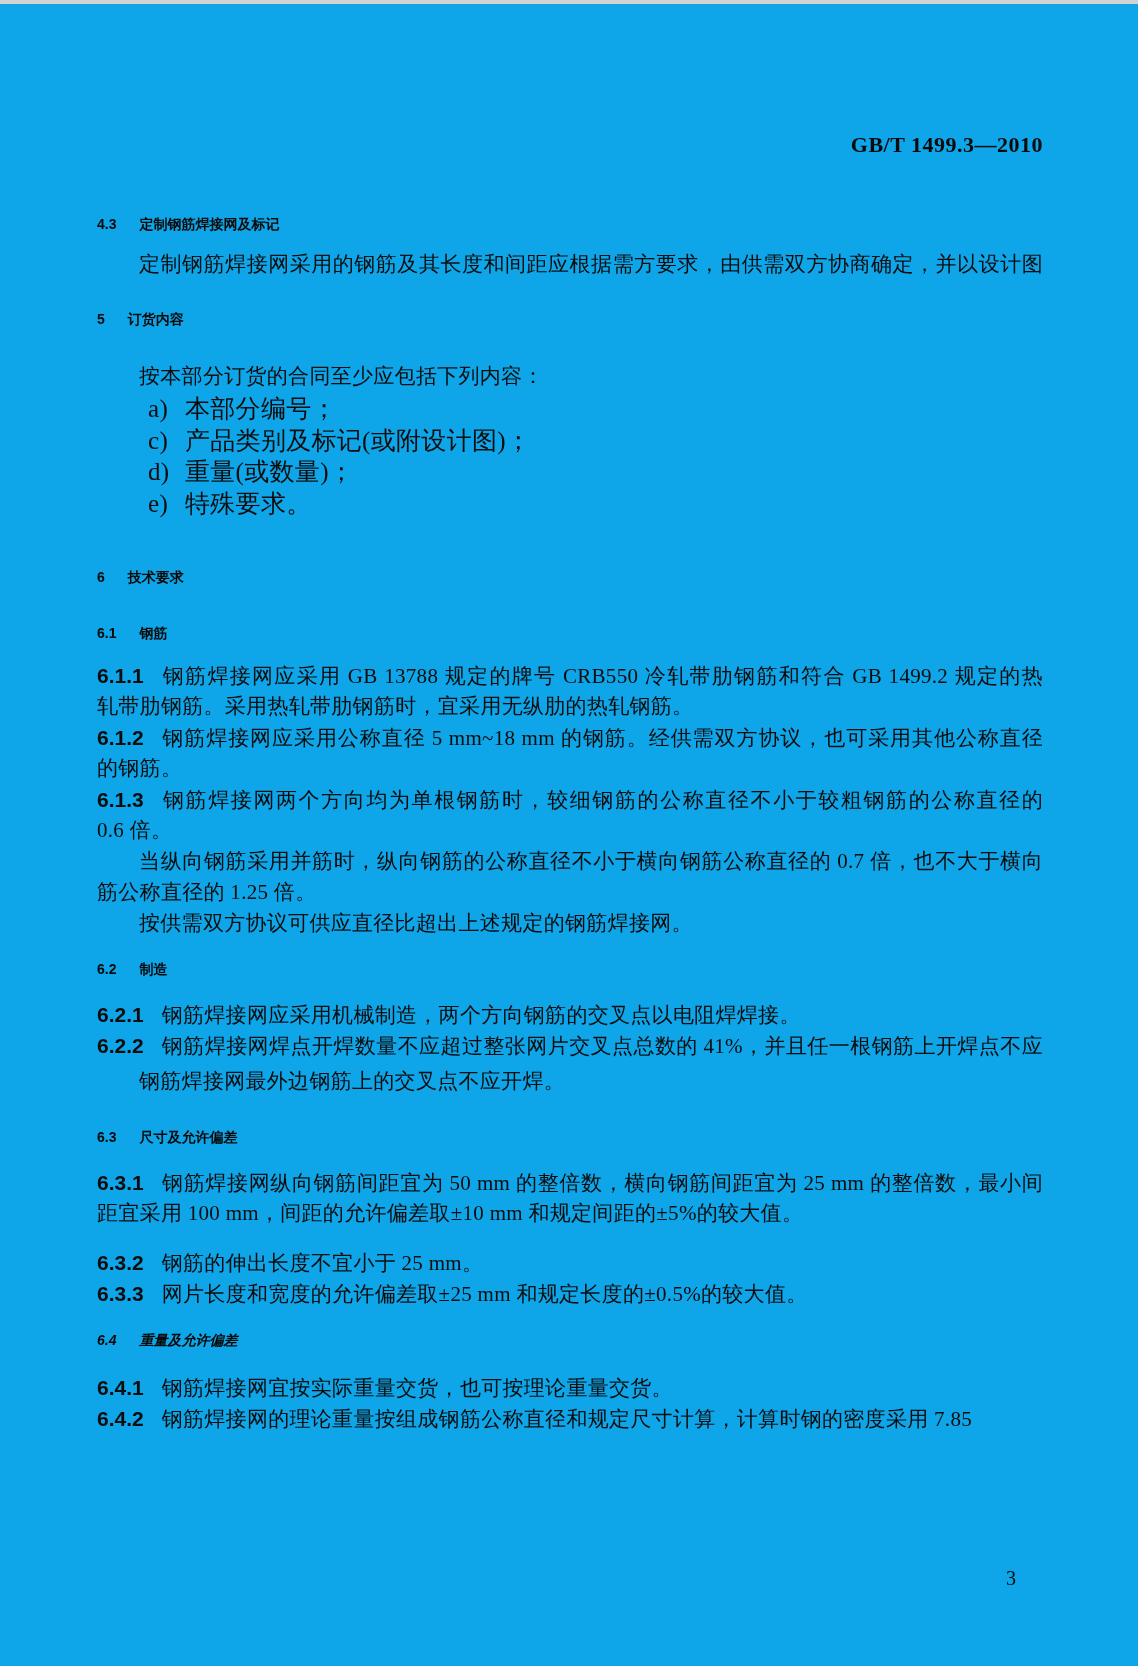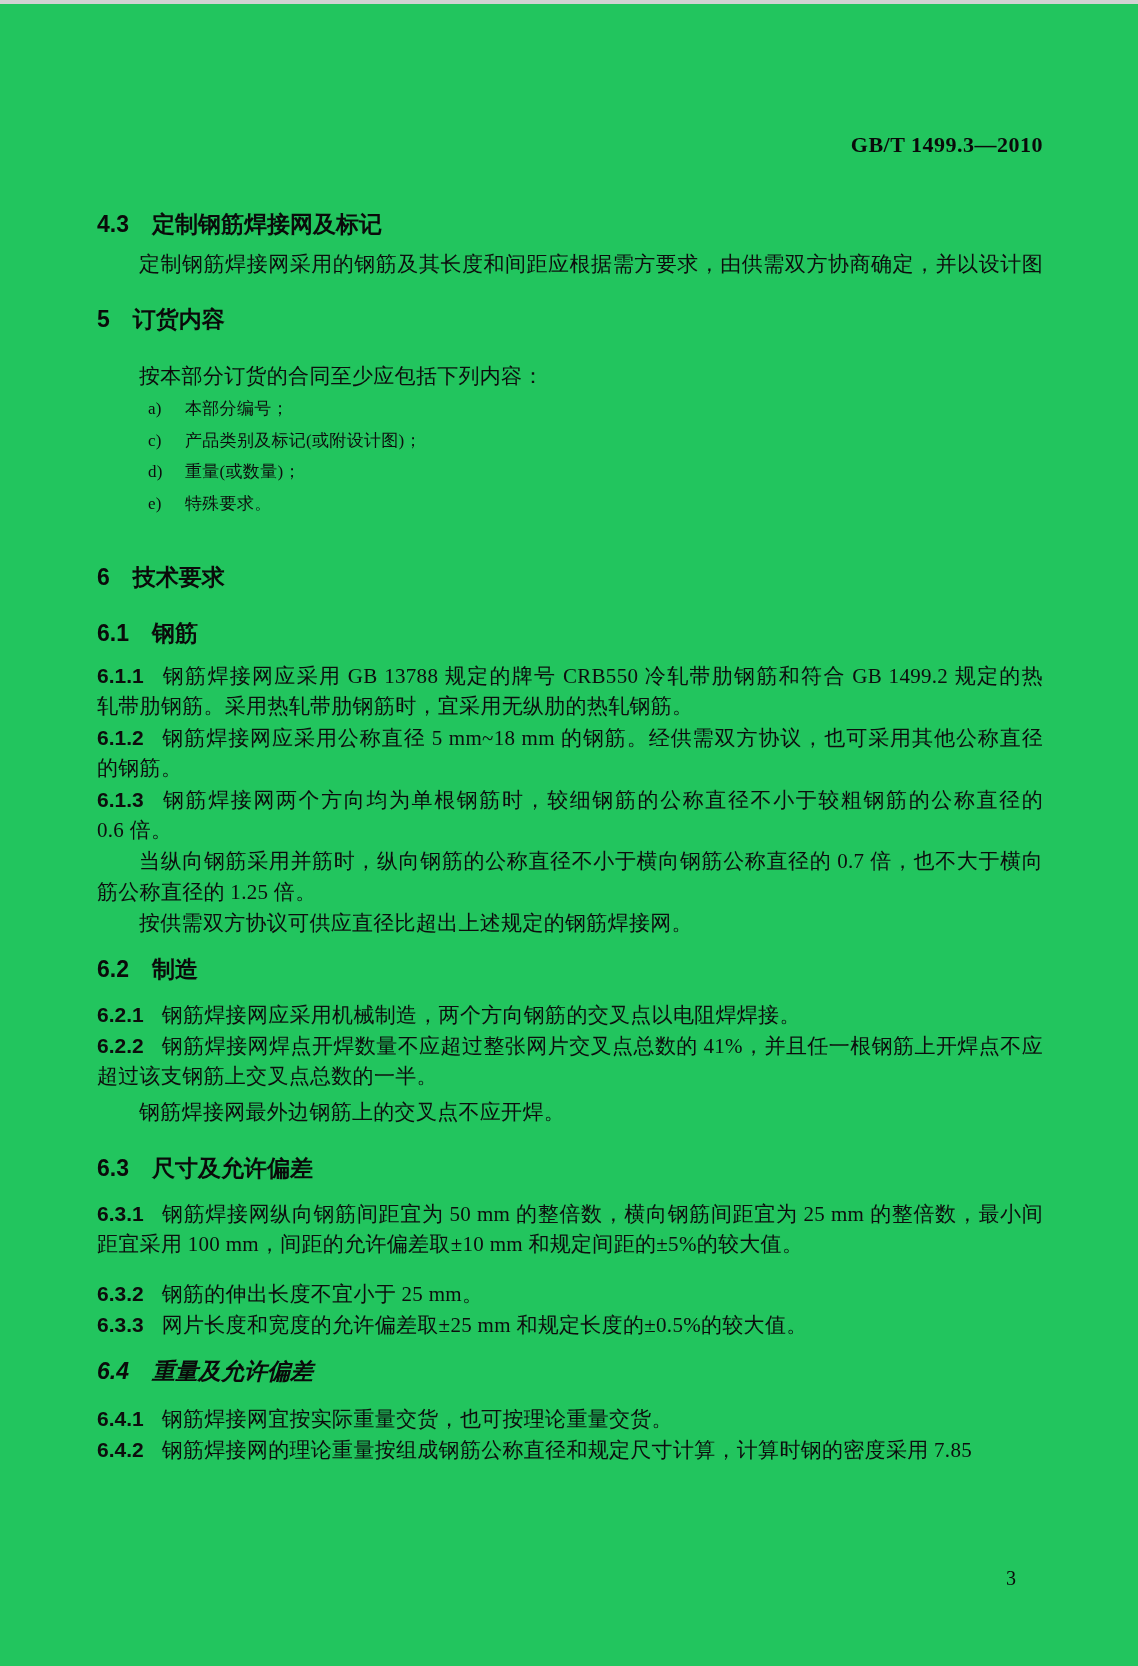--- a/index.html
+++ b/index.html
@@ -1,21 +1,21 @@
 <!DOCTYPE html>
 <html lang="zh"><head>
 <meta charset="utf-8">
 <title>Document</title>
 <style>
   html,body { margin:0; padding:0; background:#e9e9e9; }
   .page {
     position:relative;
     width:1138px; height:1666px;
     margin:0 auto;
-    background:#22c55e;
+    background:#0ea5e9;
     overflow:hidden;
     color:#0d0d0d;
   }
   .top-strip {
     position:absolute; top:0; left:0; right:0; height:4px;
     background:#d2d2d2;
   }
   .content {
     position:absolute; left:97px; top:0; width:946px;
   }
@@ -23,41 +23,41 @@
   .doc-header {
     margin-top:132px;
     text-align:right;
     font-family:"Liberation Serif","DejaVu Serif",serif;
     font-weight:700; font-size:22px; line-height:26px;
     letter-spacing:0.5px; color:#0a0a0a;
   }
   
   .heading {
     font-family:"Liberation Sans","DejaVu Sans",sans-serif;
-    font-weight:700; font-size:23px; line-height:32px;
+    font-weight:700; font-size:14px; line-height:32px;
     color:#0a0a0a; white-space:nowrap; overflow:hidden;
   }
   .heading .hnum { margin-right:23px; }
   
   .bline {
     font-family:"Liberation Serif","DejaVu Serif",serif;
     font-size:21px; line-height:31px; height:31px;
     overflow:hidden; letter-spacing:0.3px;
   }
   .lh33 { line-height:33px; height:33px; }
   .jus  { text-align:justify; text-align-last:justify; }
   .ind  { text-indent:42px; }
   .cnum {
     font-family:"Liberation Sans","DejaVu Sans",sans-serif;
     font-weight:700; margin-right:18px; letter-spacing:0;
   }
   
   .list-item {
     font-family:"Liberation Serif","DejaVu Serif",serif;
-    font-size:17px; line-height:31.5px; height:31.5px;
+    font-size:25px; line-height:31.5px; height:31.5px;
     padding-left:51px; overflow:hidden; letter-spacing:0.3px;
   }
   .list-label { display:inline-block; width:37px; }
   
   #b-h43   { margin-top:50px; }
   #b-p43   { margin-top:8px;  }
   #b-h5    { margin-top:22px; }
   #b-intro { margin-top:25px; }
   #b-h6    { margin-top:42px; }
   #b-h61   { margin-top:24px; }
@@ -162,21 +162,20 @@
     <div id="b-c621">
       <div class="bline">
         <span class="cnum">6.2.1</span><span>钢筋焊接网应采用机械制造，两个方向钢筋的交叉点以电阻焊焊接。</span>
       </div>
     </div>
 
     <div id="b-c622">
       <div class="bline jus">
         <span class="cnum">6.2.2</span><span>钢筋焊接网焊点开焊数量不应超过整张网片交叉点总数的 41%，并且任一根钢筋上开焊点不应</span>
       </div>
-      <div class="bline">超过该支钢筋上交叉点总数的一半。</div>
     </div>
 
     <div id="b-pouter">
       <div class="bline ind">钢筋焊接网最外边钢筋上的交叉点不应开焊。</div>
     </div>
 
     <div class="heading" id="b-h63">
       <span class="hnum">6.3</span><span>尺寸及允许偏差</span>
     </div>
 

